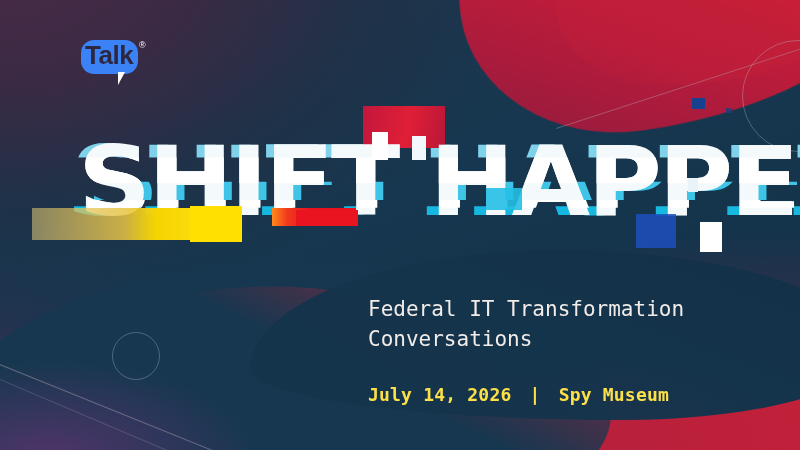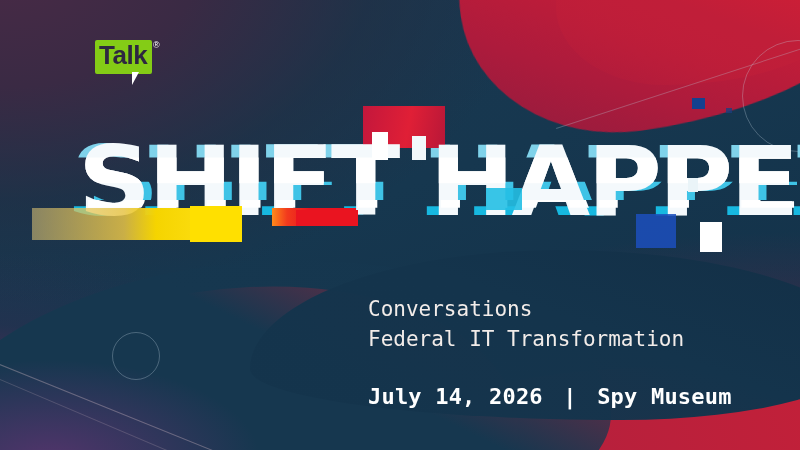--- a/index.html
+++ b/index.html
@@ -148,23 +148,23 @@
   }
   .logo-meri {
     font-size: 30px;
     font-weight: bold;
     color: #ffffff;
     letter-spacing: -0.6px;
     line-height: 30px;
   }
   .logo-bubble {
     position: relative;
-    margin-left: 15px;
-    background: #84cc16;
-    border-radius: 2px;
+    margin-left: 1px;
+    background: #3b82f6;
+    border-radius: 13px;
     padding: 2px 5px 2px 4px;
     line-height: 26px;
   }
   .logo-talk {
     font-size: 26px;
     font-weight: bold;
     color: #2e2740;
     letter-spacing: -0.5px;
   }
   .logo-tail {
@@ -337,23 +337,23 @@
     font-size: 21px;
     line-height: 30px;
     color: #f2ece9;
     letter-spacing: 0px;
   }
   #eventline {
     position: absolute;
     left: 368px;
     top: 384px;
     font-family: "DejaVu Sans Mono", monospace;
-    font-size: 22px;
+    font-size: 18px;
     font-weight: bold;
-    color: #ffffff;
+    color: #fde047;
     letter-spacing: 0.2px;
   }
   #eventline .sep { padding: 0 7px; }
 </style>
 </head>
 <body>
 
 <div id="stage">
 
   <div class="bg-base"></div>
@@ -424,22 +424,22 @@
     <div class="blk blk-yellow2"></div>
     <div class="blk blk-redbar"></div>
     <div class="blk blk-redbar2"></div>
     <div class="blk blk-cyan-slab"></div>
     <div class="blk blk-blue-slab"></div>
     <div class="blk blk-white-tick"></div>
     <div class="blk blk-white-tick2"></div>
   </div>
 
   <div id="subtitle">
+    <div>Federal IT Transformation</div>
     <div>Conversations</div>
-    <div>Federal IT Transformation</div>
   </div>
 
   <div id="eventline">
     <span>July 14, 2026</span>
     <span class="sep">|</span>
     <span>Spy Museum</span>
   </div>
 
 </div>
 

